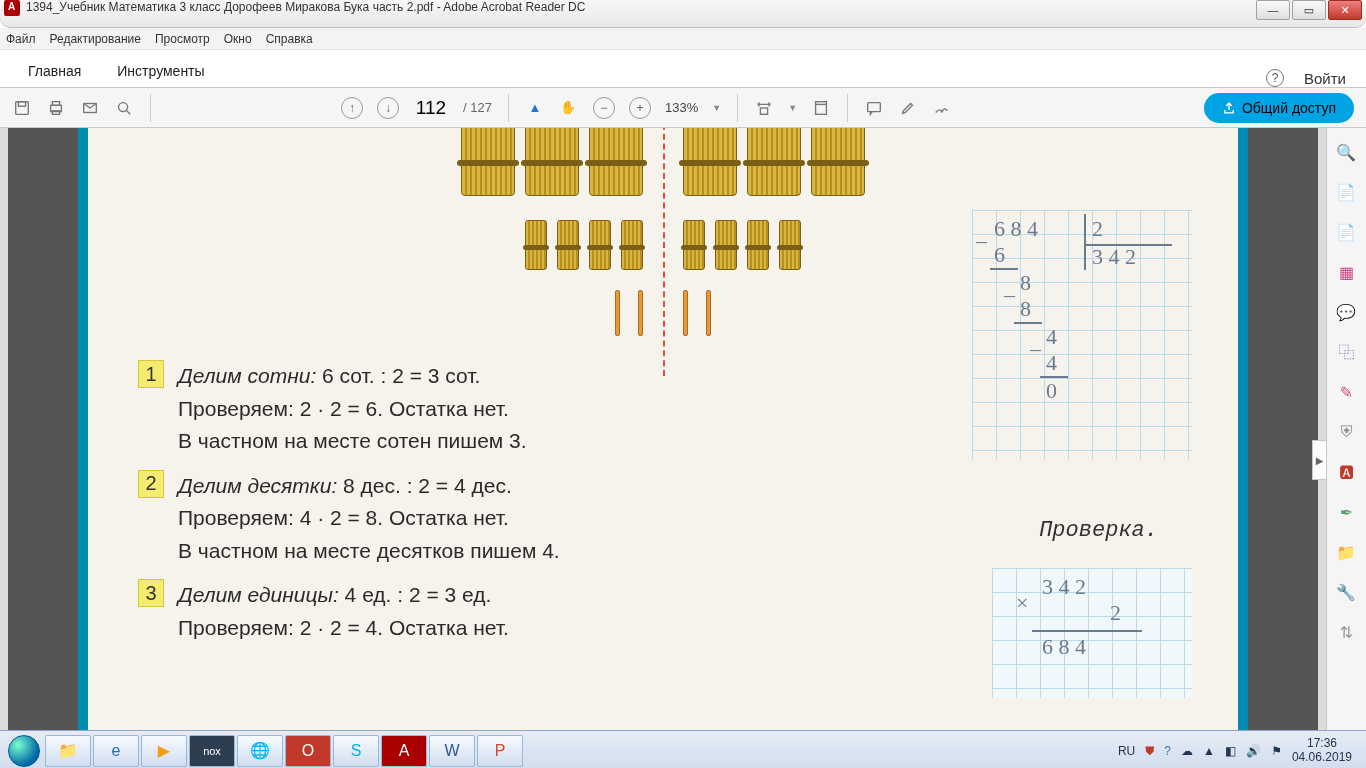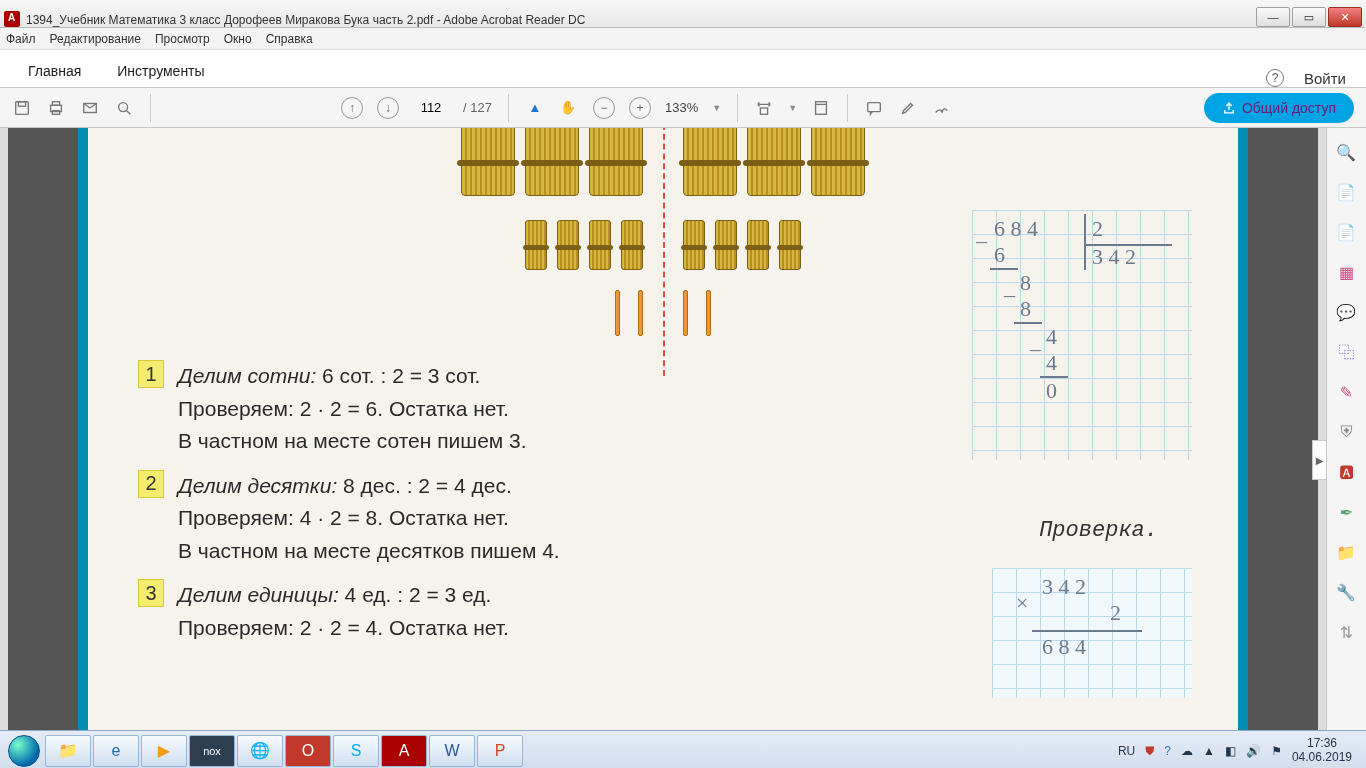--- a/index.html
+++ b/index.html
@@ -1,18 +1,18 @@
 <!DOCTYPE html>
 <html><head>
 <meta charset="utf-8">
 <style>
 * { margin:0; padding:0; box-sizing:border-box; font-family:"Segoe UI",Arial,sans-serif; }
 html,body { width:1366px; height:768px; overflow:hidden; background:#fff; }
 
-.titlebar { height:28px; background:linear-gradient(#f7f7f7,#e8e8e8); border-bottom:1px solid #bdbdbd; display:flex; align-items:flex-end; padding:0 4px; font-size:12px; color:#333; }
+.titlebar { height:28px; background:linear-gradient(#f7f7f7,#e8e8e8); border-bottom:1px solid #bdbdbd; display:flex; align-items:flex-start; padding:0 4px; font-size:12px; color:#333;border-radius:10px; }
 .titlebar .icon { width:16px; height:16px; background:#a00; border-radius:2px; margin-right:6px; position:relative; }
 .titlebar .icon::after { content:"A"; font-size:10px; color:#fff; position:absolute; left:4px; top:1px; font-weight:bold; }
 .titlebar .title { flex:1; }
 .winbtns { display:flex; }
 .winbtn { width:34px; height:20px; border:1px solid #a0a0a0; background:linear-gradient(#fafafa,#dedede); margin-left:2px; border-radius:2px; display:flex; align-items:center; justify-content:center; font-size:11px; color:#333; }
 .winbtn.close { background:linear-gradient(#f08080,#c0392b); color:#fff; border-color:#9b2d20; }
 
 .menubar { height:22px; background:#f3f3f3; border-bottom:1px solid #e0e0e0; display:flex; align-items:center; font-size:12px; color:#333; padding:0 6px; gap:14px; }
 
 .tabbar { height:38px; background:#fff; border-bottom:1px solid #c8c8c8; display:flex; align-items:flex-end; padding-left:14px; gap:8px; }
@@ -22,24 +22,24 @@
 .doctab .x { margin-left:8px; color:#666; font-size:12px; }
 .tabbar .spacer { flex:1; }
 .tabbar .right { display:flex; align-items:center; gap:20px; padding:0 20px; font-size:15px; color:#333; }
 .help-icon { width:18px; height:18px; border:1px solid #777; border-radius:50%; display:inline-flex; align-items:center; justify-content:center; font-size:12px; color:#555; }
 
 .toolbar { height:40px; background:#f5f5f5; border-bottom:1px solid #c8c8c8; display:flex; align-items:center; padding:0 12px; gap:14px; font-size:13px; color:#666; }
 .toolbar .sep { width:1px; height:28px; background:#ccc; margin:0 2px; }
 .toolbar .ticon { width:20px; height:20px; display:inline-flex; align-items:center; justify-content:center; }
 .toolbar .ticon svg { width:18px; height:18px; stroke:#777; fill:none; stroke-width:1.5; }
 .toolbar .arrowbtn { width:22px; height:22px; border:1px solid #999; border-radius:50%; display:inline-flex; align-items:center; justify-content:center; font-size:12px; color:#666; }
-.toolbar input { width:36px; text-align:center; font-size:13px; border:none; background:#f5f5f5; }
+.toolbar input { width:36px; text-align:center; font-size:19px; border:none; background:#f5f5f5; }
 .toolbar .pages { font-size:13px; color:#666; }
 .toolbar .zoomval { color:#444; }
-.toolbar .sharebtn { margin-left:auto; background:#00a4e4; color:#701a75; padding:7px 18px; border-radius:18px; font-size:14px; display:flex; align-items:center; gap:6px; }
+.toolbar .sharebtn { margin-left:auto; background:#00a4e4; color:#000000; padding:7px 18px; border-radius:18px; font-size:14px; display:flex; align-items:center; gap:6px; }
 
 .content-row { display:flex; height:602px; }
 .docarea { flex:1; background:#555; display:flex; justify-content:center; overflow:hidden; position:relative; }
 .docarea::before, .docarea::after { content:""; position:absolute; top:0; bottom:0; width:8px; background:#dcdcdc; }
 .docarea::before { left:0; } .docarea::after { right:0; }
 .page { width:1170px; height:840px; background:#f6f3ed; margin-top:-10px; position:relative; padding:0 30px; border-left:10px solid #008db2; border-right:10px solid #008db2; }
 
 .rightrail { width:40px; background:#f5f5f5; border-left:1px solid #c8c8c8; display:flex; flex-direction:column; align-items:center; padding-top:14px; gap:20px; }
 .rightrail .ri { width:20px; height:20px; display:flex; align-items:center; justify-content:center; font-size:16px; }
 .rightrail .collapse { position:absolute; right:40px; top:440px; width:14px; height:40px; background:#fdfdfd; border:1px solid #c8c8c8; border-right:none; display:flex; align-items:center; justify-content:center; font-size:10px; color:#666; }

